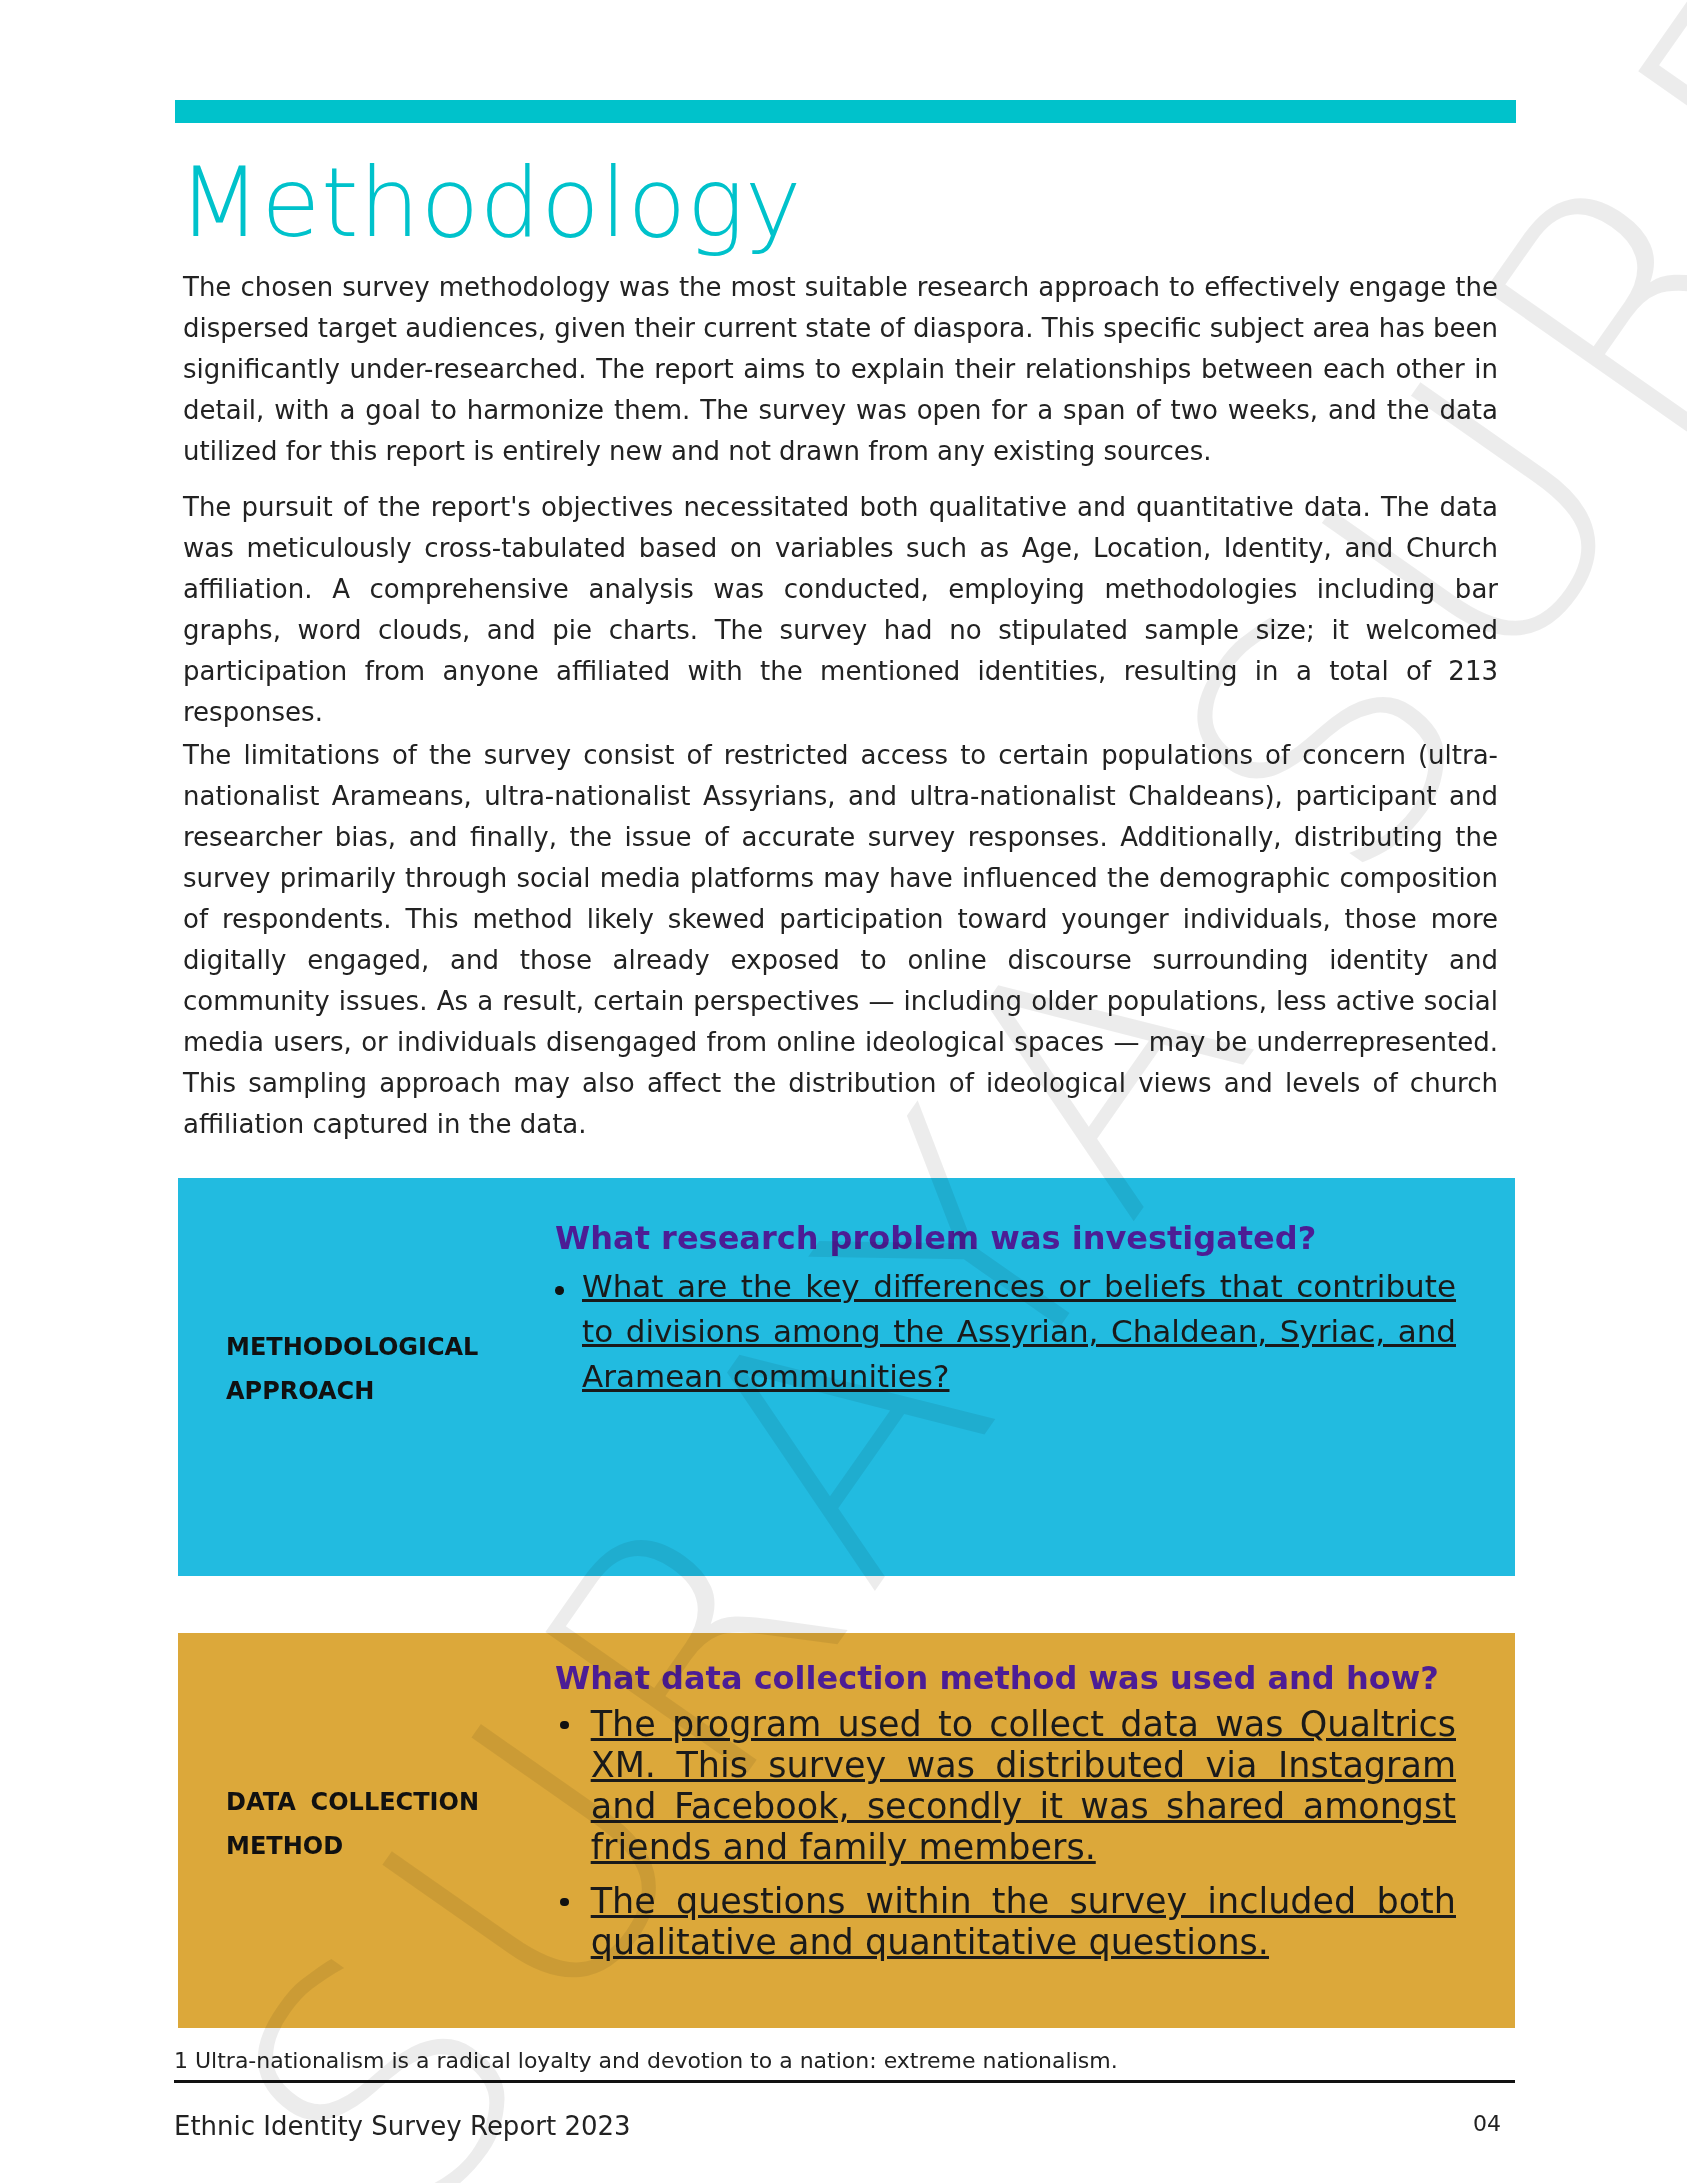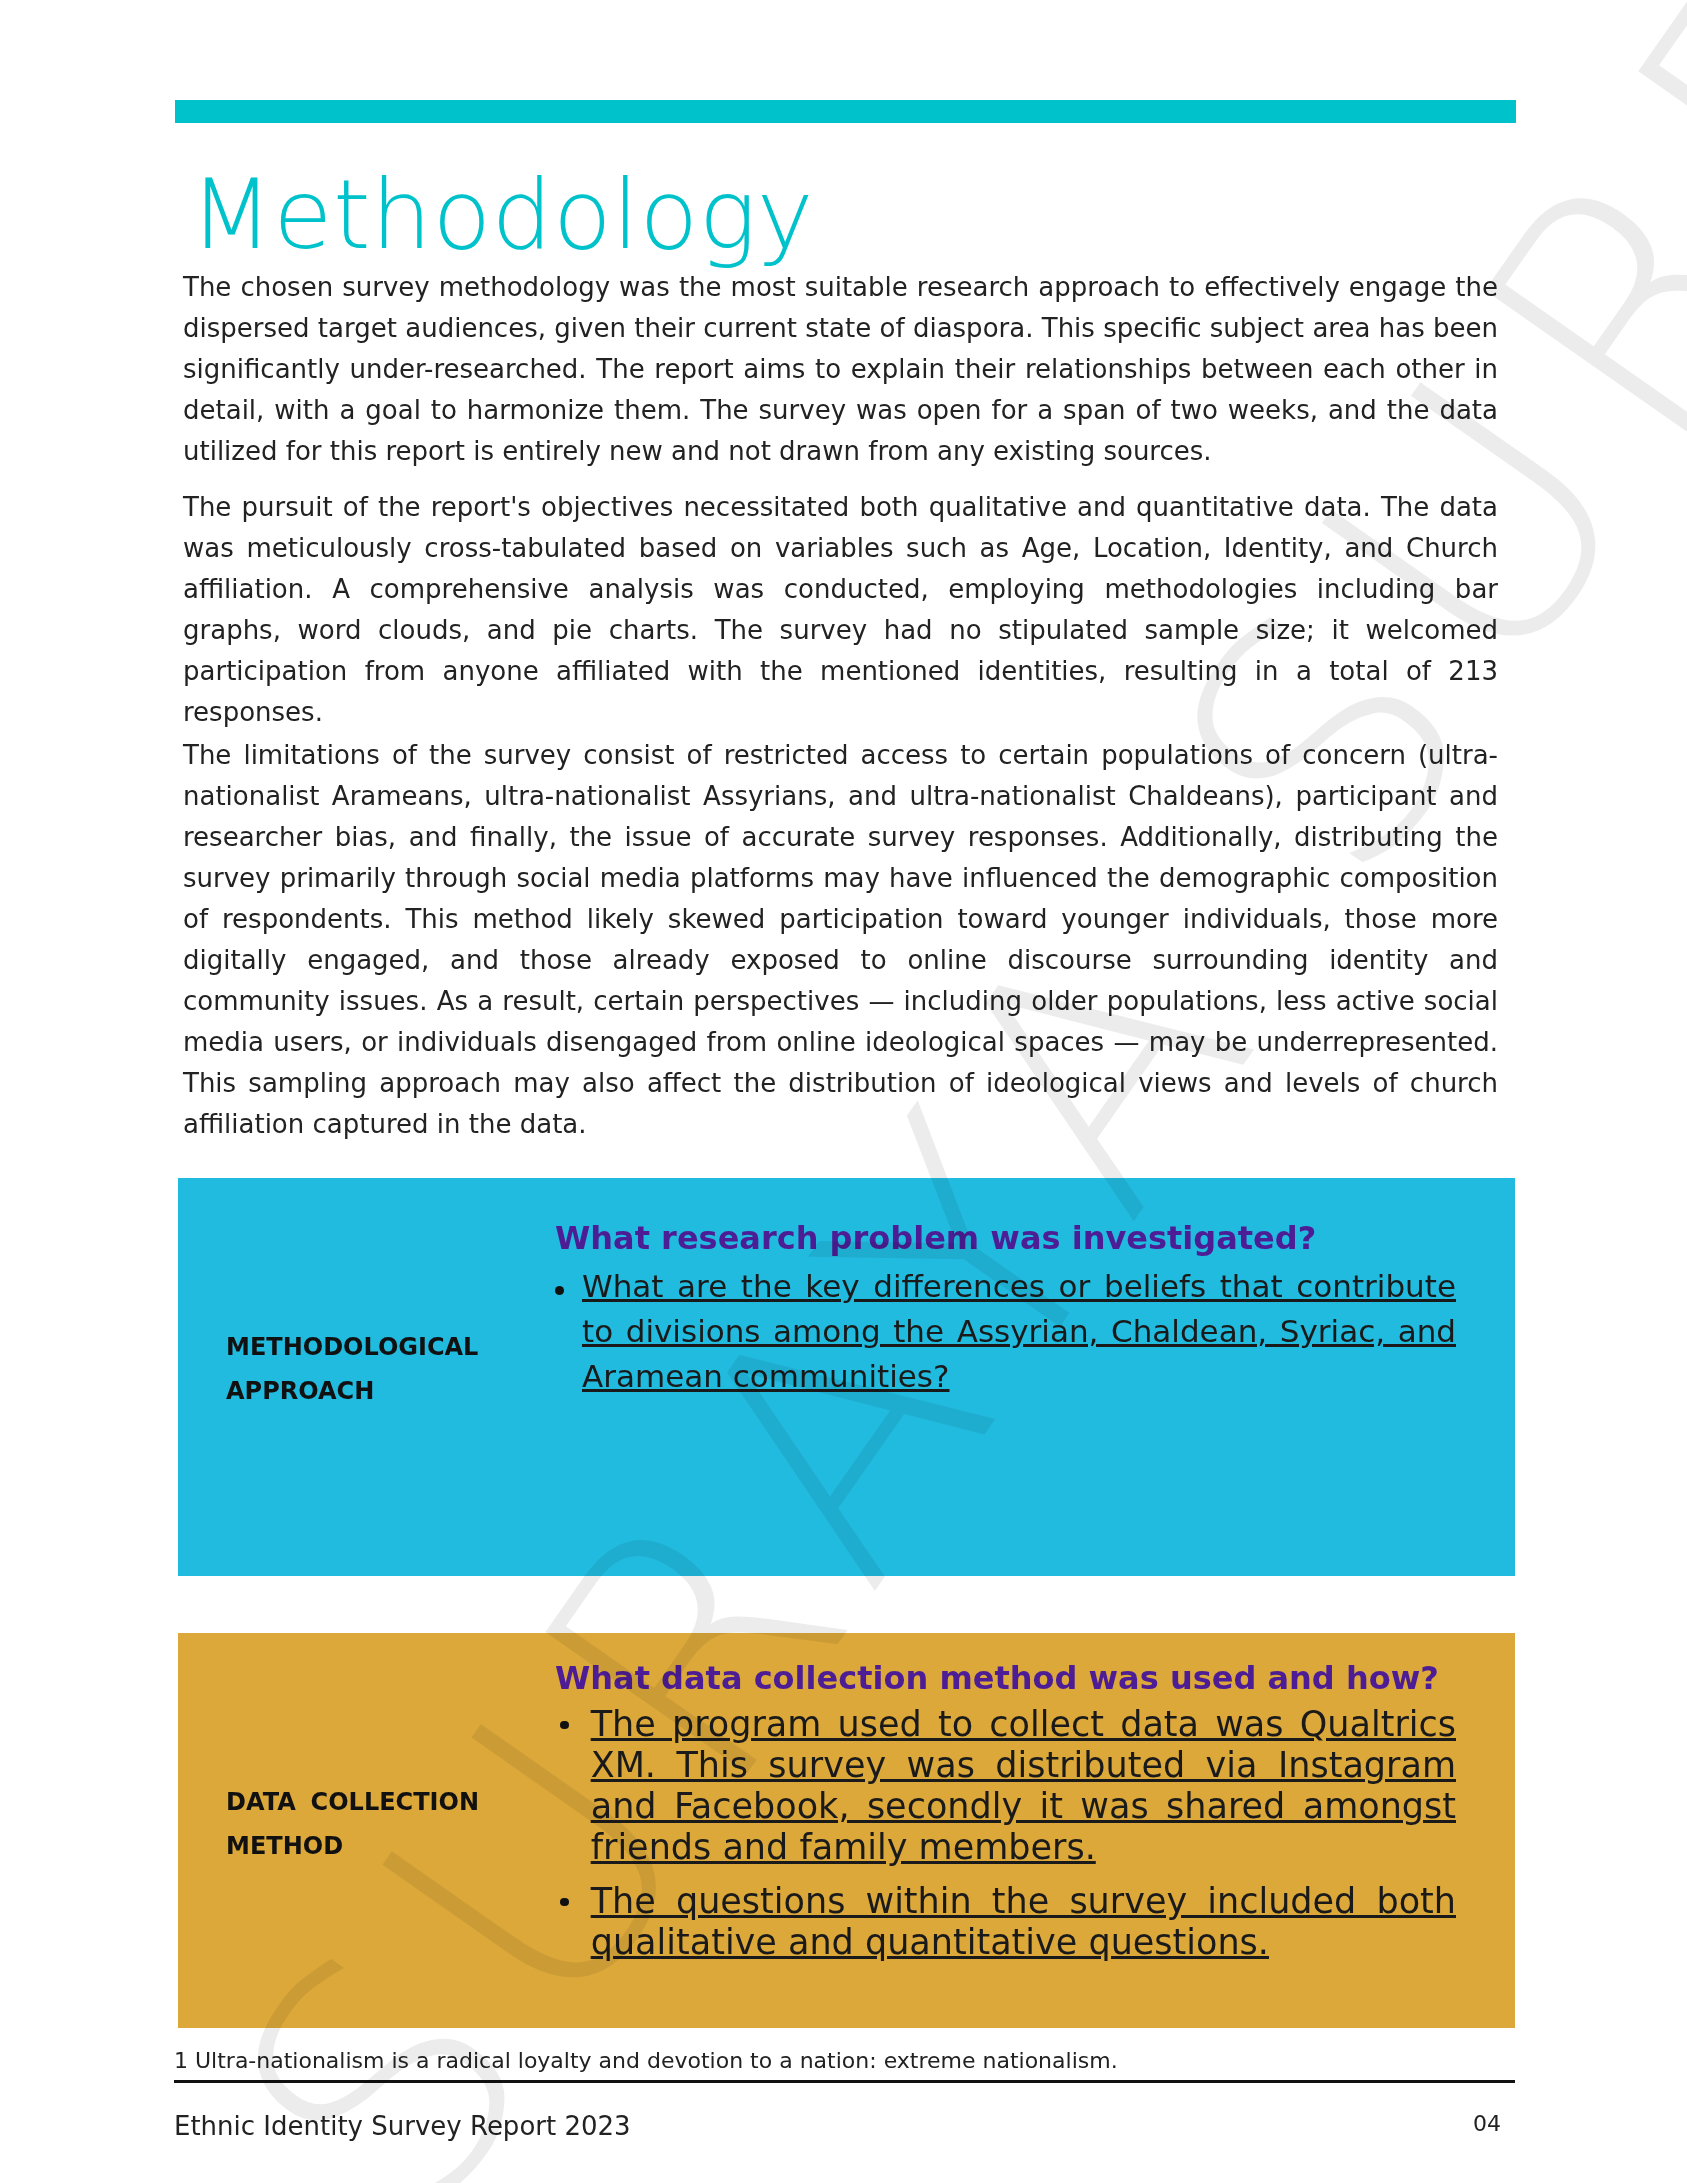--- a/index.html
+++ b/index.html
@@ -1,20 +1,20 @@
 <!DOCTYPE html>
 <html style="font-size:8.7px"><head>
 <meta charset="utf-8">
 <style>
   html, body { margin:0; padding:0; }
   body { width:1687px; height:2183px; background:#ffffff; position:relative; overflow:hidden;
          font-family:"DejaVu Sans", "Liberation Sans", sans-serif; color:#1a1a1a; }
   .topbar { position:absolute; left:175px; top:100px; width:1341px; height:23px; background:#00c2cb; }
   .title { position:absolute; left:174px; top:147px; font-size:96px; font-weight:300; color:#00c2cb;
-           letter-spacing:0.5px; line-height:1.1; margin:16px; }
+           letter-spacing:0.5px; line-height:1.1; margin:4px; }
   .body { position:absolute; left:183px; width:1315px; font-size:26px; line-height:41px;
           text-align:justify; color:#222; margin:0; }
   .p1 { top:267px; } .p2 { top:487px; } .p3 { top:735px; }
   .box { position:absolute; left:178px; width:1337px; }
   .box.blue { top:1178px; height:398px; background:#22bbe0; }
   .box.gold { top:1633px; height:395px; background:#dca83a; }
   .box-label { position:absolute; left:48px; font-size:24px; font-weight:bold; line-height:44px;
                color:#111; text-transform:uppercase; margin:0; width:306px; word-spacing:6.5px; }
   .blue .box-label { top:147px; }
   .gold .box-label { top:147px; }

